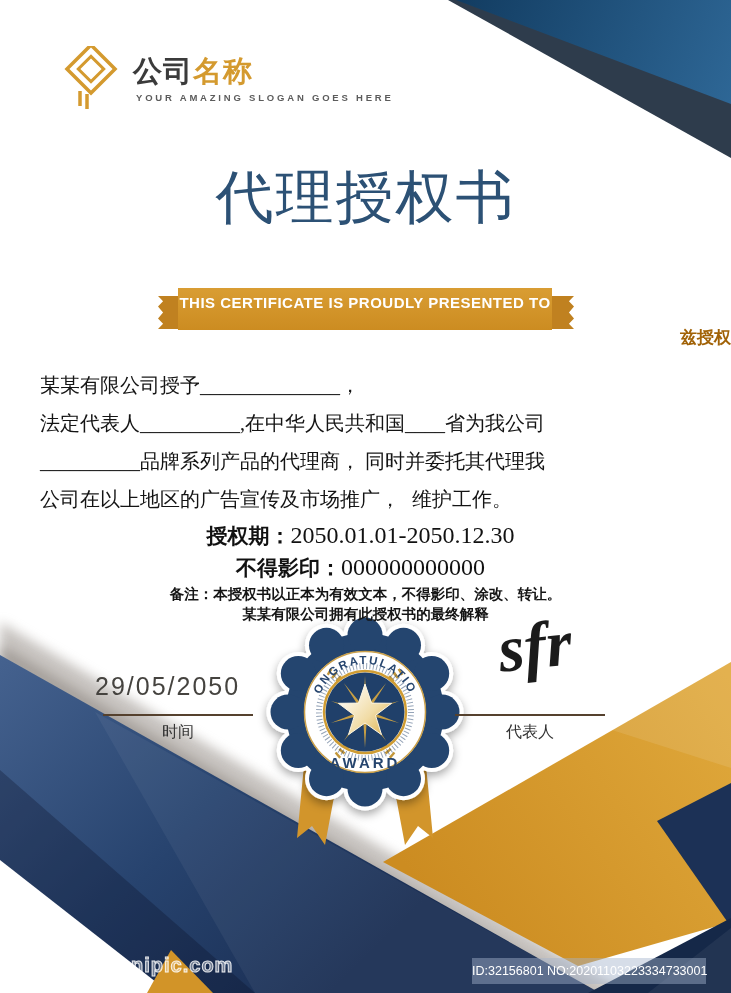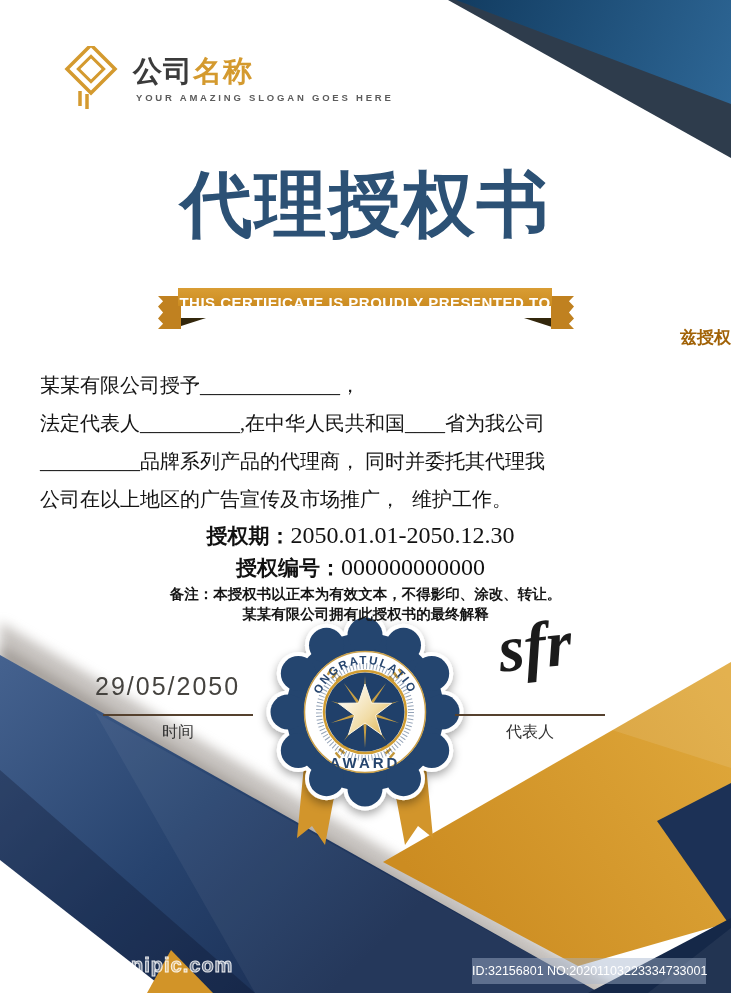--- a/index.html
+++ b/index.html
@@ -5,24 +5,24 @@
   html,body{margin:0;padding:0;background:#e8e8e8;}
   .page{position:relative;width:731px;height:993px;margin:0 auto;background:#ffffff;overflow:hidden;
         font-family:"Liberation Sans",sans-serif;}
   .abs{position:absolute;}
   svg{display:block;}
   
   .company-name{position:absolute;left:133px;top:52px;font-size:29px;font-weight:bold;letter-spacing:1px;color:#3b3b3b;}
   .company-name .accent{color:#d49a2f;}
   .slogan{position:absolute;left:136px;top:92px;font-size:9.5px;font-weight:bold;letter-spacing:2.8px;color:#5c5c5c;}
   
-  .cert-title{position:absolute;left:0;right:0;top:168px;text-align:center;font-size:72px;line-height:1;
-              font-weight:700;color:#2c5175;letter-spacing:2px;}
-  
-  .ribbon-band{position:absolute;left:178px;top:288px;width:374px;height:18px;
+  .cert-title{position:absolute;left:0;right:0;top:168px;text-align:center;font-size:58px;line-height:1;
+              font-weight:400;color:#2c5175;letter-spacing:2px;}
+  
+  .ribbon-band{position:absolute;left:178px;top:288px;width:374px;height:42px;
                background:linear-gradient(#d99d33,#cc8c21);color:#fff;text-align:center;line-height:30px;
                font-size:15px;font-weight:600;letter-spacing:.5px;z-index:3;}
   .ribbon-tail{position:absolute;top:296px;width:23px;height:33px;background:#c08120;z-index:2;}
   .ribbon-tail.left{left:158px;clip-path:polygon(0 0,100% 0,100% 100%,0 100%,22% 84%,0 68%,22% 50%,0 32%,22% 16%);}
   .ribbon-tail.right{left:551px;clip-path:polygon(100% 0,0 0,0 100%,100% 100%,78% 84%,100% 68%,78% 50%,100% 32%,78% 16%);}
   .ribbon-fold{position:absolute;top:318px;width:0;height:0;z-index:1;}
   .ribbon-fold.left{left:178px;border-top:9px solid #33270c;border-right:28px solid transparent;}
   .ribbon-fold.right{left:524px;border-top:9px solid #33270c;border-left:28px solid transparent;}
   .salutation{position:absolute;left:12px;right:0;top:326px;text-align:right;font-size:17px;font-weight:bold;color:#a16207;}
   
@@ -188,21 +188,21 @@
     <div class="body-line" style="top:372px;">某某有限公司授予______________，</div>
     <div class="body-line" style="top:410px;">法定代表人__________,在中华人民共和国____省为我公司</div>
     <div class="body-line" style="top:448px;">__________品牌系列产品的代理商， 同时并委托其代理我</div>
     <div class="body-line" style="top:486px;font-family:Liberation Mono, monospace;">公司在以上地区的广告宣传及市场推广， 维护工作。</div>
   </div>
 
   <div class="row-line" style="top:522px;">
     <span class="lbl">授权期：</span><span class="val">2050.01.01-2050.12.30</span>
   </div>
   <div class="row-line" style="top:554px;">
-    <span class="lbl">授权编号：</span><span class="val">000000000000</span>
+    <span class="lbl">不得影印：</span><span class="val">000000000000</span>
   </div>
 
   <div class="note-line" style="top:605px;">某某有限公司拥有此授权书的最终解释</div>
   <div class="note-line" style="top:585px;">备注：本授权书以正本为有效文本，不得影印、涂改、转让。</div>
 
   <div class="date-value">29/05/2050</div>
   <div class="sign-divider" style="left:103px;"></div>
   <div class="sign-label" style="left:103px;">时间</div>
 
   <div class="sig-value">sfr</div>

